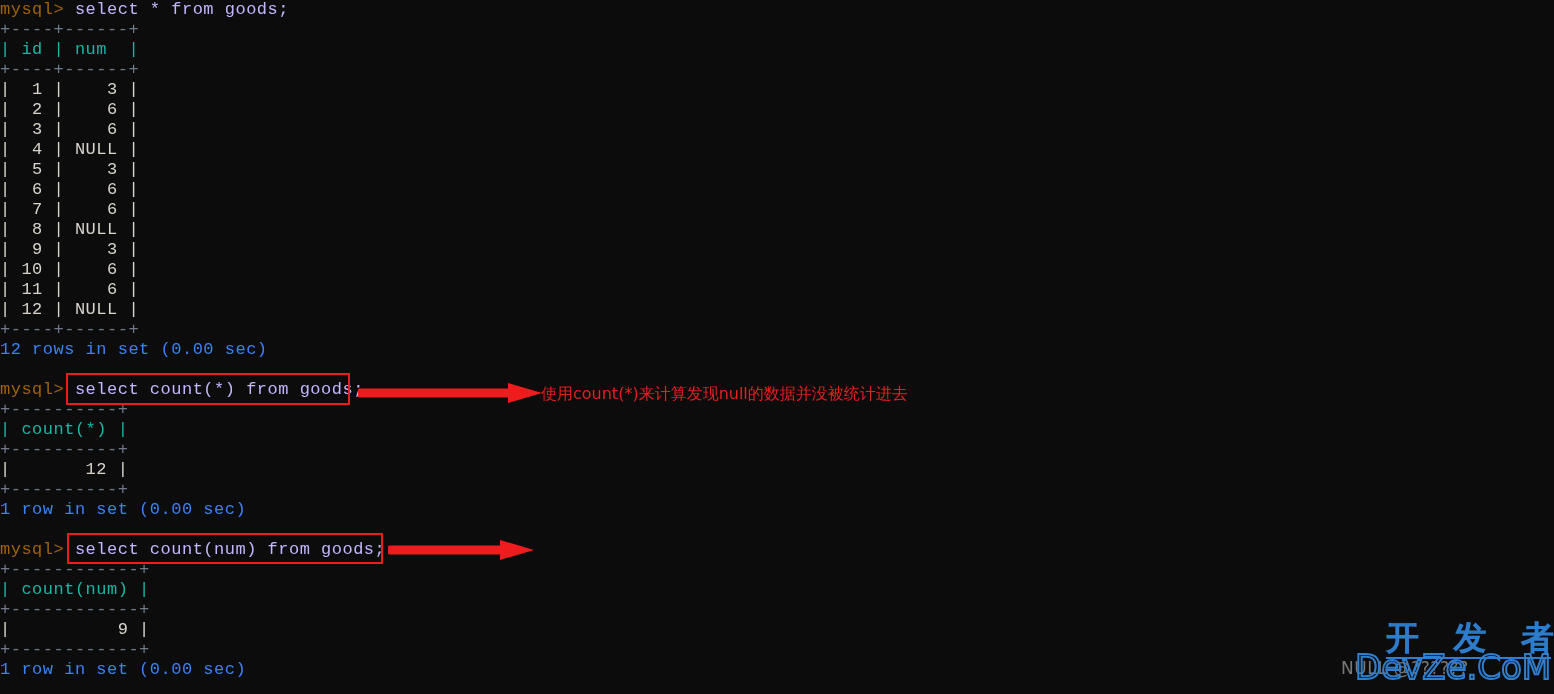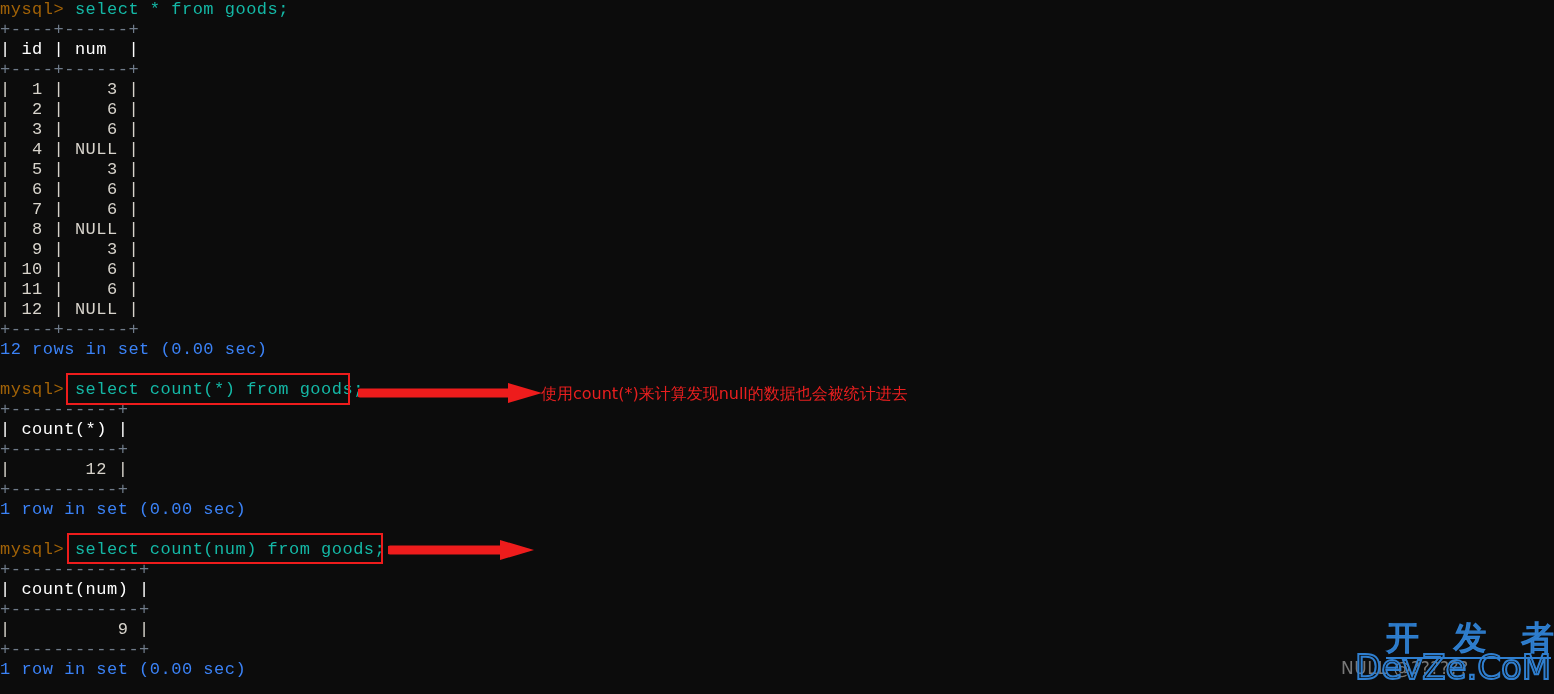--- a/index.html
+++ b/index.html
@@ -30,24 +30,24 @@
     white-space: pre;
     color: #d4cfc6;
   }
   .tline {
     height: 20px;
     white-space: pre;
   }
   .tline.blank { color: transparent; }
 
   .prompt   { color: #a16207; }
-  .sql      { color: #14b8a6; }
+  .sql      { color: #c4b5fd; }
   .rule     { color: #6f7b8a; }
   .cellnum  { color: #d8d4cc; margin-top: 28px; }
-  .hdr      { color: #ffffff; }
+  .hdr      { color: #14b8a6; }
   .status   { color: #3b82f6; }
 
   
   .redbox {
     position: absolute;
     border: 2px solid #ee1c1c;
     box-sizing: border-box;
     background: transparent;
     pointer-events: none;
   }
@@ -120,21 +120,21 @@
 
   <div id="terminal"><div class="tline"><span class="prompt">mysql&gt; </span><span class="sql">select * from goods;</span></div><div class="tline"><span class="rule">+----+------+</span></div><div class="tline"><span class="hdr">| id | num  |</span></div><div class="tline"><span class="rule">+----+------+</span></div><div class="tline"><span class="cellnum">|  1 |    3 |</span></div><div class="tline"><span class="cellnum">|  2 |    6 |</span></div><div class="tline"><span class="cellnum">|  3 |    6 |</span></div><div class="tline"><span class="cellnum">|  4 | NULL |</span></div><div class="tline"><span class="cellnum">|  5 |    3 |</span></div><div class="tline"><span class="cellnum">|  6 |    6 |</span></div><div class="tline"><span class="cellnum">|  7 |    6 |</span></div><div class="tline"><span class="cellnum">|  8 | NULL |</span></div><div class="tline"><span class="cellnum">|  9 |    3 |</span></div><div class="tline"><span class="cellnum">| 10 |    6 |</span></div><div class="tline"><span class="cellnum">| 11 |    6 |</span></div><div class="tline"><span class="cellnum">| 12 | NULL |</span></div><div class="tline"><span class="rule">+----+------+</span></div><div class="tline"><span class="status">12 rows in set (0.00 sec)</span></div><div class="tline blank"><span class=""> </span></div><div class="tline"><span class="prompt">mysql&gt; </span><span class="sql">select count(*) from goods;</span></div><div class="tline"><span class="rule">+----------+</span></div><div class="tline"><span class="hdr">| count(*) |</span></div><div class="tline"><span class="rule">+----------+</span></div><div class="tline"><span class="cellnum">|       12 |</span></div><div class="tline"><span class="rule">+----------+</span></div><div class="tline"><span class="status">1 row in set (0.00 sec)</span></div><div class="tline blank"><span class=""> </span></div><div class="tline"><span class="prompt">mysql&gt; </span><span class="sql">select count(num) from goods;</span></div><div class="tline"><span class="rule">+------------+</span></div><div class="tline"><span class="hdr">| count(num) |</span></div><div class="tline"><span class="rule">+------------+</span></div><div class="tline"><span class="cellnum">|          9 |</span></div><div class="tline"><span class="rule">+------------+</span></div><div class="tline"><span class="status">1 row in set (0.00 sec)</span></div></div>
 
   <div class="redbox" style="left:66px; top:373px; width:284px; height:32px;"></div>
 
   <svg class="arrow" style="left:358px; top:381px;" width="186" height="24" viewBox="0 0 186 24">
     <line x1="2" y1="12" x2="158" y2="12" stroke="#ee1c1c" stroke-width="9" stroke-linecap="round"></line>
     <polygon points="150,2 184,12 150,22" fill="#ee1c1c"></polygon>
   </svg>
 
-  <div class="ann-text" style="left:541px; top:384px;">使用count(*)来计算发现null的数据也会被统计进去</div>
+  <div class="ann-text" style="left:541px; top:384px;">使用count(*)来计算发现null的数据并没被统计进去</div>
 
   <div class="redbox" style="left:67px; top:533px; width:316px; height:31px;"></div>
 
   <svg class="arrow" style="left:388px; top:538px;" width="148" height="24" viewBox="0 0 148 24">
     <line x1="2" y1="12" x2="120" y2="12" stroke="#ee1c1c" stroke-width="9" stroke-linecap="round"></line>
     <polygon points="112,2 146,12 112,22" fill="#ee1c1c"></polygon>
   </svg>
 
 
   <div class="wm-csdn">NULL @??????</div>

